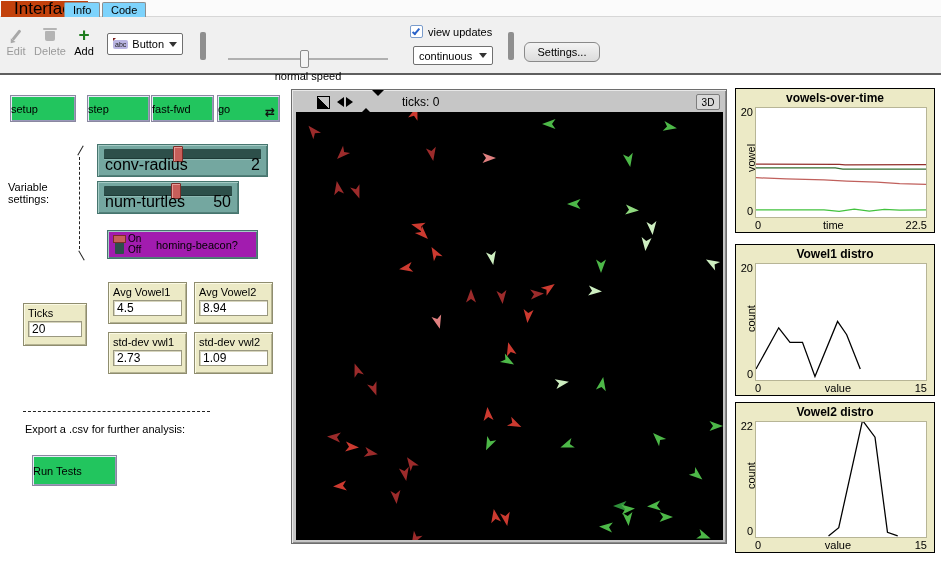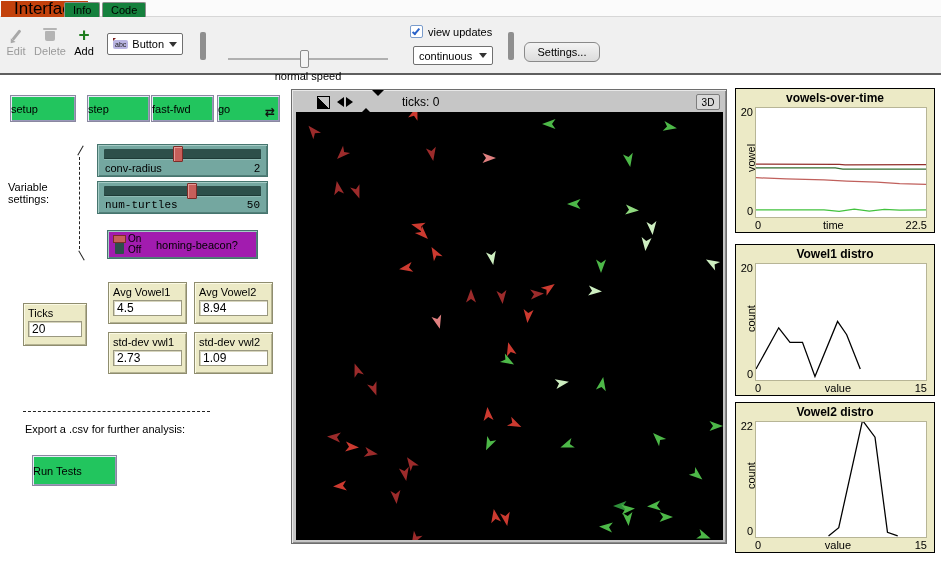--- a/index.html
+++ b/index.html
@@ -3,21 +3,21 @@
 <meta charset="utf-8">
 <style>
   * { margin:0; padding:0; box-sizing:border-box; }
   html,body { width:941px; height:563px; }
   body { position:relative; font-family:"Liberation Sans","DejaVu Sans",sans-serif; font-size:11px; background:#ffffff; overflow:hidden; }
 
   
   .tabbar { position:absolute; left:0; top:0; width:941px; height:17px; background:#fbfbfb; border-bottom:1px solid #d7d7d7; }
   .tab { position:absolute; top:1px; height:16px; line-height:15px; padding:0 8px; font-size:11px; color:#000; cursor:default; }
   .tab.active { left:1px; background:#c2410c; font-size:17px;padding-left:13px; }
-  .tab.boxed { background:#15803d; border:1px solid #8e8e8e; border-bottom:none; border-radius:2px 2px 0 0; top:2px; height:15px; line-height:14px; }
+  .tab.boxed { background:#7dd3fc; border:1px solid #8e8e8e; border-bottom:none; border-radius:2px 2px 0 0; top:2px; height:15px; line-height:14px; }
   #tab-info { left:64px; }
   #tab-code { left:102px; }
 
   
   .toolbar { position:absolute; left:0; top:17px; width:941px; height:58px; background:#f0f0f0; border-bottom:2px solid #5f5f5f; }
   .tool { position:absolute; text-align:center; color:#9a9a9a; }
   .tool .ticon { height:17px; display:flex; align-items:center; justify-content:center; }
   .tool .tlabel { margin-top:2px; font-size:11px; }
   .tool.enabled .tlabel { color:#000; }
   .icon-pencil { width:3px; height:12px; background:#a8a8a8; border-radius:1px; transform:rotate(38deg); position:relative; }
@@ -40,21 +40,21 @@
   .win-btn { position:absolute; background:linear-gradient(#f4f4f4,#dcdcdc); border:1px solid #8a8a8a; border-radius:6px; text-align:center; color:#000; font-size:11px; }
 
   
   .nl-btn { position:absolute; background:#22c55e; border:1px solid #8a88a0; box-shadow:inset 1px 1px 0 #e9e7f7, inset -1px -1px 0 #9b98ba; color:#000; font-size:11px; display:flex; align-items:center; justify-content:flex-start; }
   .go-icon { position:absolute; right:4px; bottom:4px; font-size:12px; font-weight:bold; color:#111; line-height:10px; }
 
   
   .nl-slider { position:absolute; background:#74a7a0; border:1px solid #46756e; box-shadow:inset 1px 1px 0 #a5cbc5, inset -1px -1px 0 #527f79; }
   .sl-groove { position:absolute; left:6px; right:6px; top:4px; height:10px; background:#2d4f4a; border-radius:1px; box-shadow:inset 0 -1px 0 #1d3a36, 0 1px 0 #8fbab4; }
   .sl-handle { position:absolute; top:-3px; width:10px; height:16px; background:#c75f5a; border:1px solid #7c2c28; border-radius:1px; box-shadow:inset 1px 1px 0 #e59a96; }
-  .sl-row { position:absolute; left:7px; right:7px; bottom:2px; display:flex; justify-content:space-between; color:#000; font-size:11px; }
+  .sl-row { position:absolute; left:7px; right:7px; bottom:2px; display:flex; justify-content:space-between; color:#000; font-size:16px; }
   .nl-switch { position:absolute; background:#a21caf; border:1px solid #46756e; box-shadow:inset 1px 1px 0 #a5cbc5, inset -1px -1px 0 #527f79; }
   .sw-slot { position:absolute; left:7px; top:4px; width:9px; height:19px; background:#2d4f4a; border-radius:1px; }
   .sw-knob { position:absolute; left:-2px; top:0; width:13px; height:8px; background:#c75f5a; border:1px solid #7c2c28; }
   .sw-onoff { position:absolute; left:20px; top:2px; font-size:10px; line-height:11px; color:#000; }
   .sw-label { position:absolute; left:48px; top:8px; font-size:11px; color:#000; }
 
   
   .monitor { position:absolute; background:#eceac6; border:1px solid #8f8d6f; box-shadow:inset 1px 1px 0 #fbfae4, inset -1px -1px 0 #b5b392; padding:3px 4px; }
   .mon-label { color:#000; font-size:11px; }
   .mon-value { margin-top:2px; background:#fff; border:1px solid #9a9880; box-shadow:inset 1px 1px 0 #d7d5bd; height:16px; line-height:15px; padding-left:3px; font-size:12px; color:#000; }
@@ -174,21 +174,21 @@
 
 <div class="nl-slider" style="left:97px;top:144px;width:171px;height:33px;">
   <div class="sl-groove">
     <div class="sl-handle" style="left: calc(47% - 5px);"></div>
   </div>
   <div class="sl-row">
     <span>conv-radius</span>
     <span>2</span>
   </div>
 </div>
-<div class="nl-slider" style="left:97px;top:181px;width:171px;height:33px;font-family:Liberation Mono, monospace;">
+<div class="nl-slider" style="left:97px;top:181px;width:142px;height:33px;">
   <div class="sl-groove">
     <div class="sl-handle" style="left: calc(56% - 5px);"></div>
   </div>
   <div class="sl-row">
     <span>num-turtles</span>
     <span>50</span>
   </div>
 </div>
 
 <div class="nl-switch" style="left:107px;top:230px;width:151px;height:29px;">

